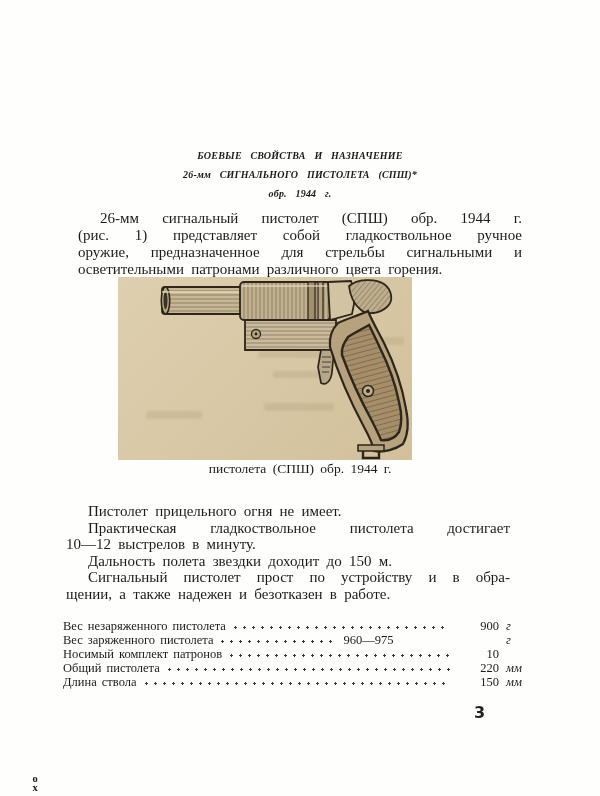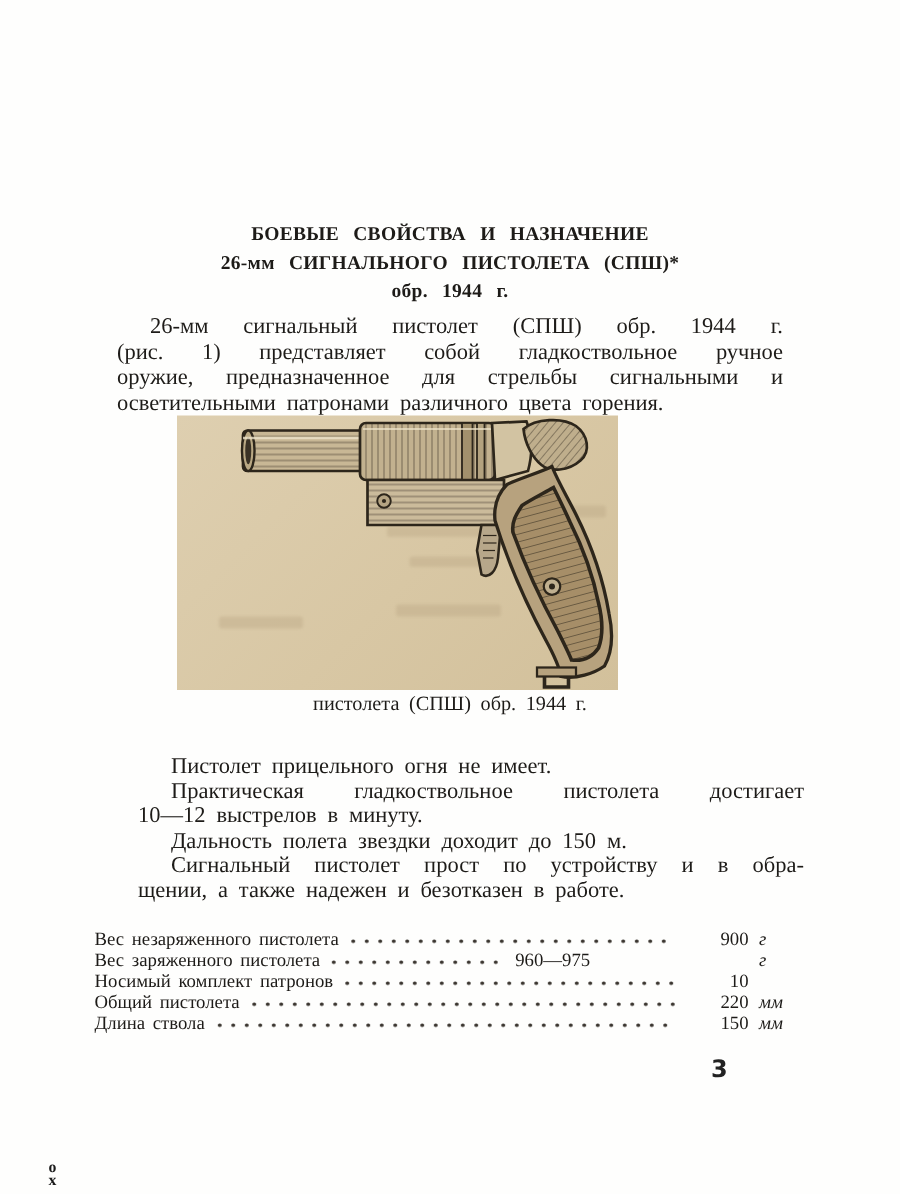--- a/index.html
+++ b/index.html
@@ -5,24 +5,24 @@
   html,body{margin:0;padding:0;}
   .page{
     position:relative; width:600px; height:796px;
     background:#fefefd; overflow:hidden;
     font-family:"Liberation Serif", serif;
     color:#1d1b18;
   }
   .abs{position:absolute;}
   
   .title-block{left:78px; top:146px; width:444px; text-align:center;}
-  .title-line{font-weight:bold; font-size:13px; line-height:19px; word-spacing:6px; letter-spacing:.2px;}
+  .title-line{font-weight:bold; font-size:10px; line-height:19px; word-spacing:6px; letter-spacing:.2px;font-style:italic;}
   
   .intro-block{left:78px; top:210px; width:444px;}
-  .body-block{left:92px; top:503px; width:444px;}
+  .body-block{left:66px; top:503px; width:444px;}
   .tline{font-size:15px; line-height:17px; word-spacing:3.5px; white-space:nowrap;}
   .body-block .tline{line-height:16.5px;}
   .just{white-space:normal; text-align:justify; text-align-last:justify;}
   .indent{padding-left:22px;}
   .it{font-style:italic;}
   
   .figure-box{left:118px; top:277px; width:294px; height:183px;
     background:linear-gradient(135deg,#decfb0 0%,#d8c7a4 55%,#d2c09b 100%);}
   .ghost{position:absolute; background:#b9a583; opacity:.38; filter:blur(1.2px); border-radius:2px;}
   .caption-block{left:78px; top:461px; width:444px; text-align:center;}

